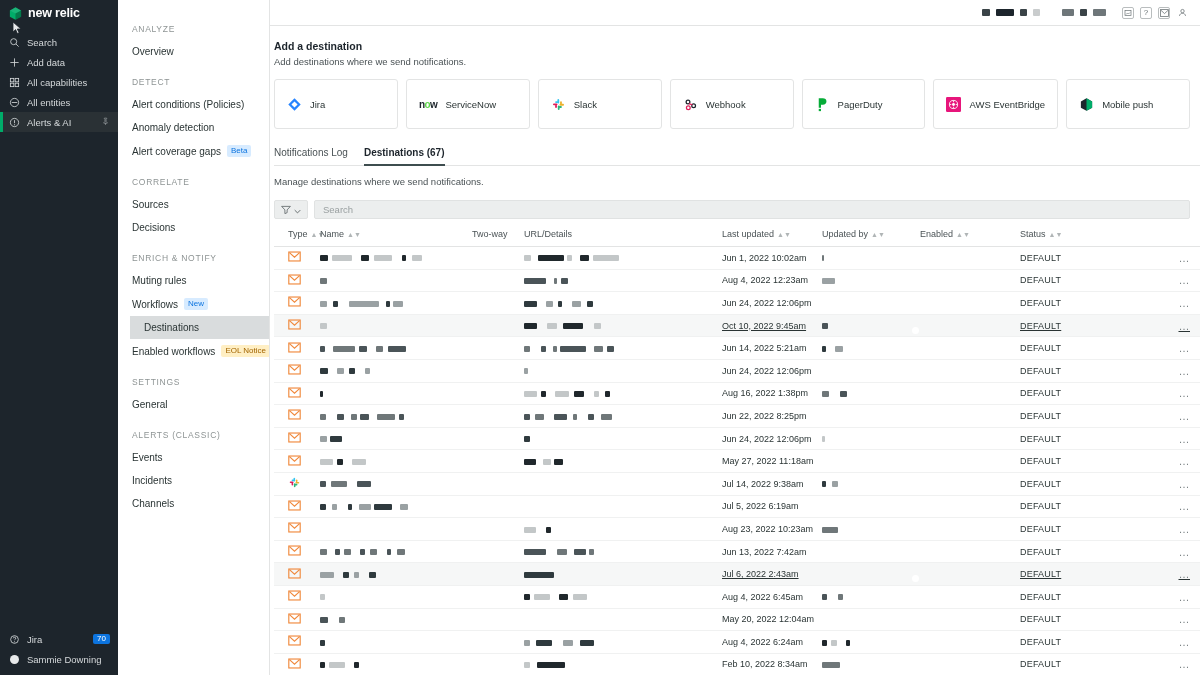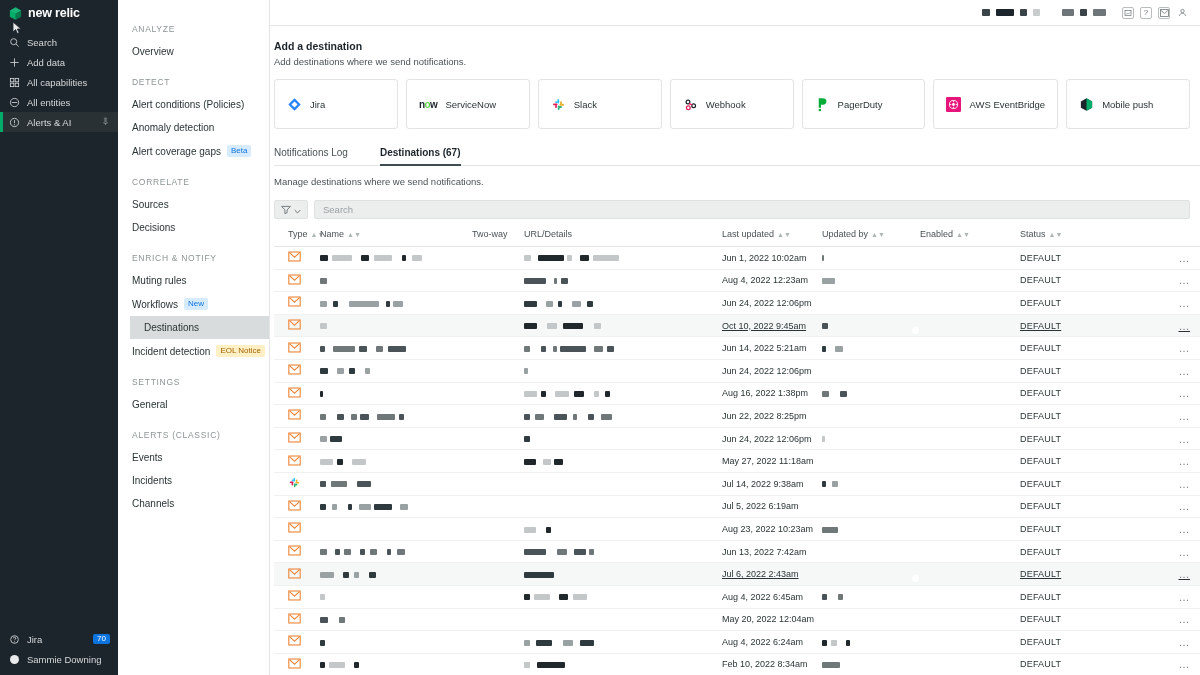--- a/index.html
+++ b/index.html
@@ -80,21 +80,21 @@
   .sec-title { font-size:10.5px; font-weight:700; color:#1d252c; }
   .sec-sub { font-size:9.5px; color:#4a5255; margin-top:4px; }
 
   .dest-cards { display:flex; gap:8px; margin-top:12px; padding-right:10px; }
   .dest-card {
     flex:1 1 0; height:50px; border:1px solid #e3e4e4; border-radius:3px; background:#fff;
     display:flex; align-items:center; gap:8px; padding:4px 12px; cursor:pointer;
   }
   .dest-card .nm { font-size:9.5px; color:#2a3434; white-space:nowrap; }
 
-  .tabs { display:flex; gap:32px; margin-top:18px; border-bottom:1px solid #e3e4e4; padding-right:10px;}
+  .tabs { display:flex; gap:16px; margin-top:18px; border-bottom:1px solid #e3e4e4; padding-right:10px;}
   .tab { font-size:10px; color:#4a5255; padding-bottom:6px; cursor:pointer; white-space:nowrap;}
   .tab.active { color:#1d252c; font-weight:700; border-bottom:2px solid #3e4d4f; margin-bottom:-1px; }
   .tab-sub { font-size:9.5px; color:#4a5255; margin-top:10px; }
 
   .toolbar { display:flex; margin-top:13px; padding-right:10px; gap:6px;}
   .filter-btn {
     width:34px; height:19px; background:#eceeee; border:1px solid #e0e2e2; border-radius:2px;
     display:flex; align-items:center; justify-content:center; gap:3px; cursor:pointer;
   }
   .search-field {
@@ -263,21 +263,21 @@
         <span>Muting rules</span>
       </div>
       <div class="nav-item">
         <span>Workflows</span>
         <span class="tag tag-new">New</span>
       </div>
       <div class="nav-item selected">
         <span>Destinations</span>
       </div>
       <div class="nav-item">
-        <span>Incident detection</span>
+        <span>Enabled workflows</span>
         <span class="tag tag-eol">EOL Notice</span>
       </div>
       <div class="nav-section">SETTINGS</div>
       <div class="nav-item">
         <span>General</span>
       </div>
       <div class="nav-section">ALERTS (CLASSIC)</div>
       <div class="nav-item">
         <span>Events</span>
       </div>

